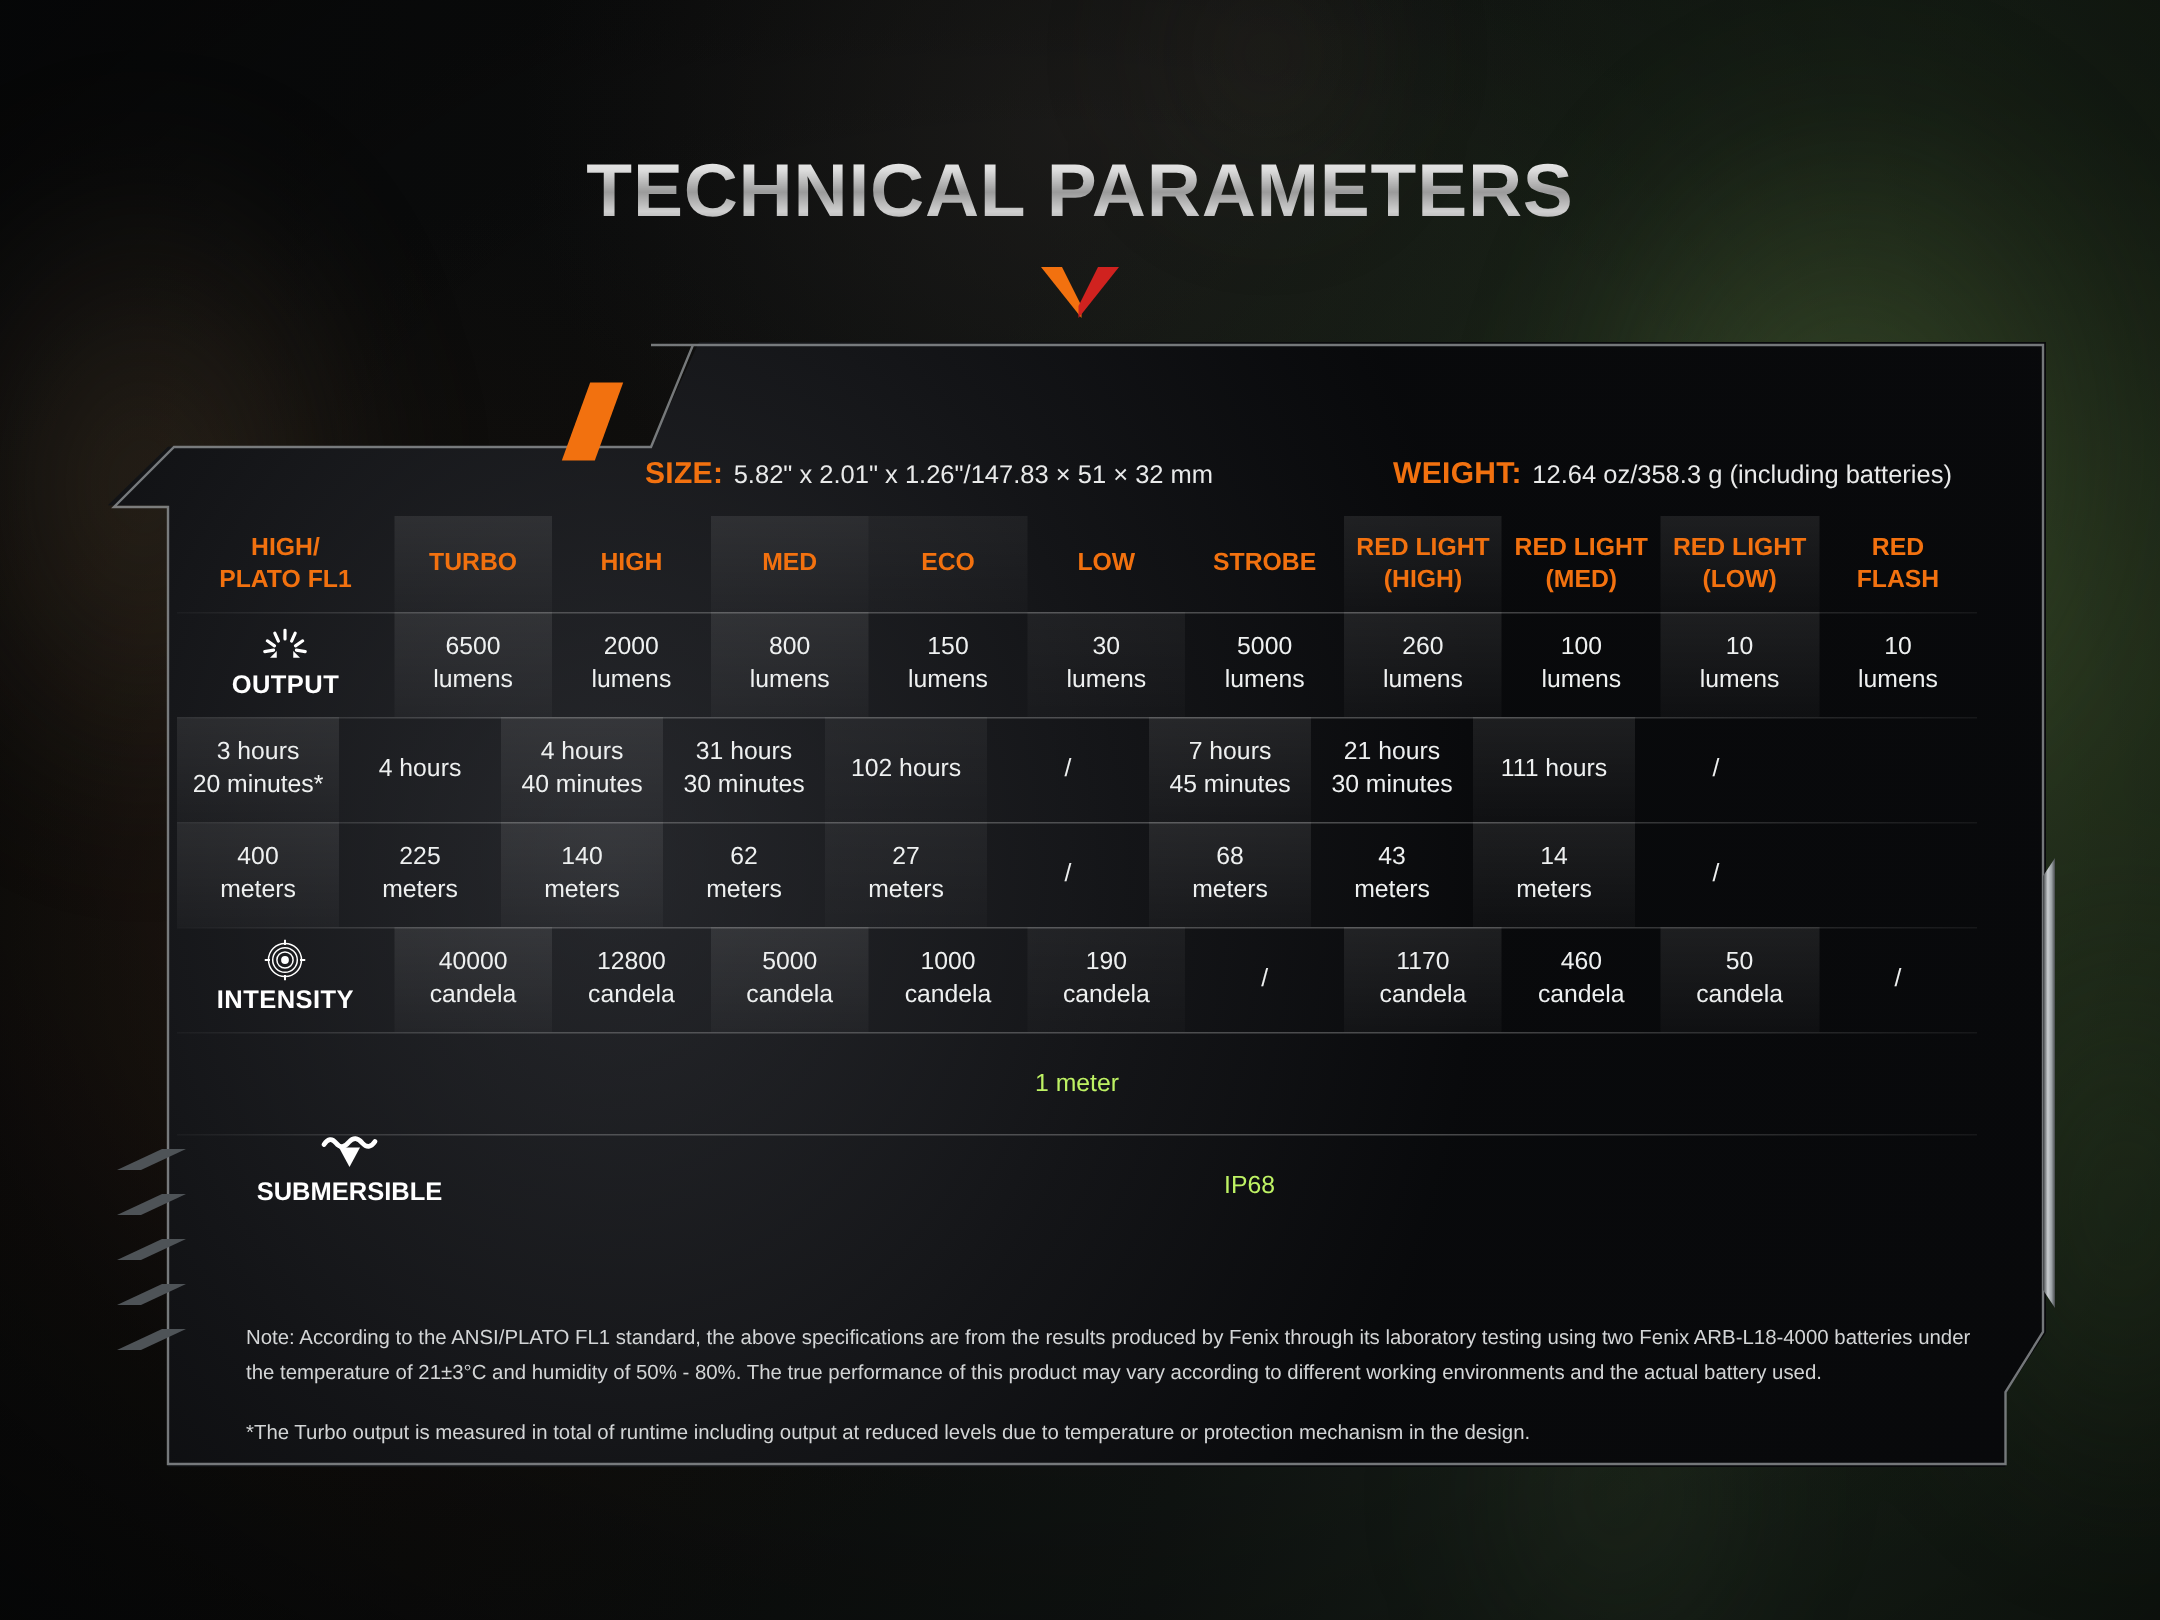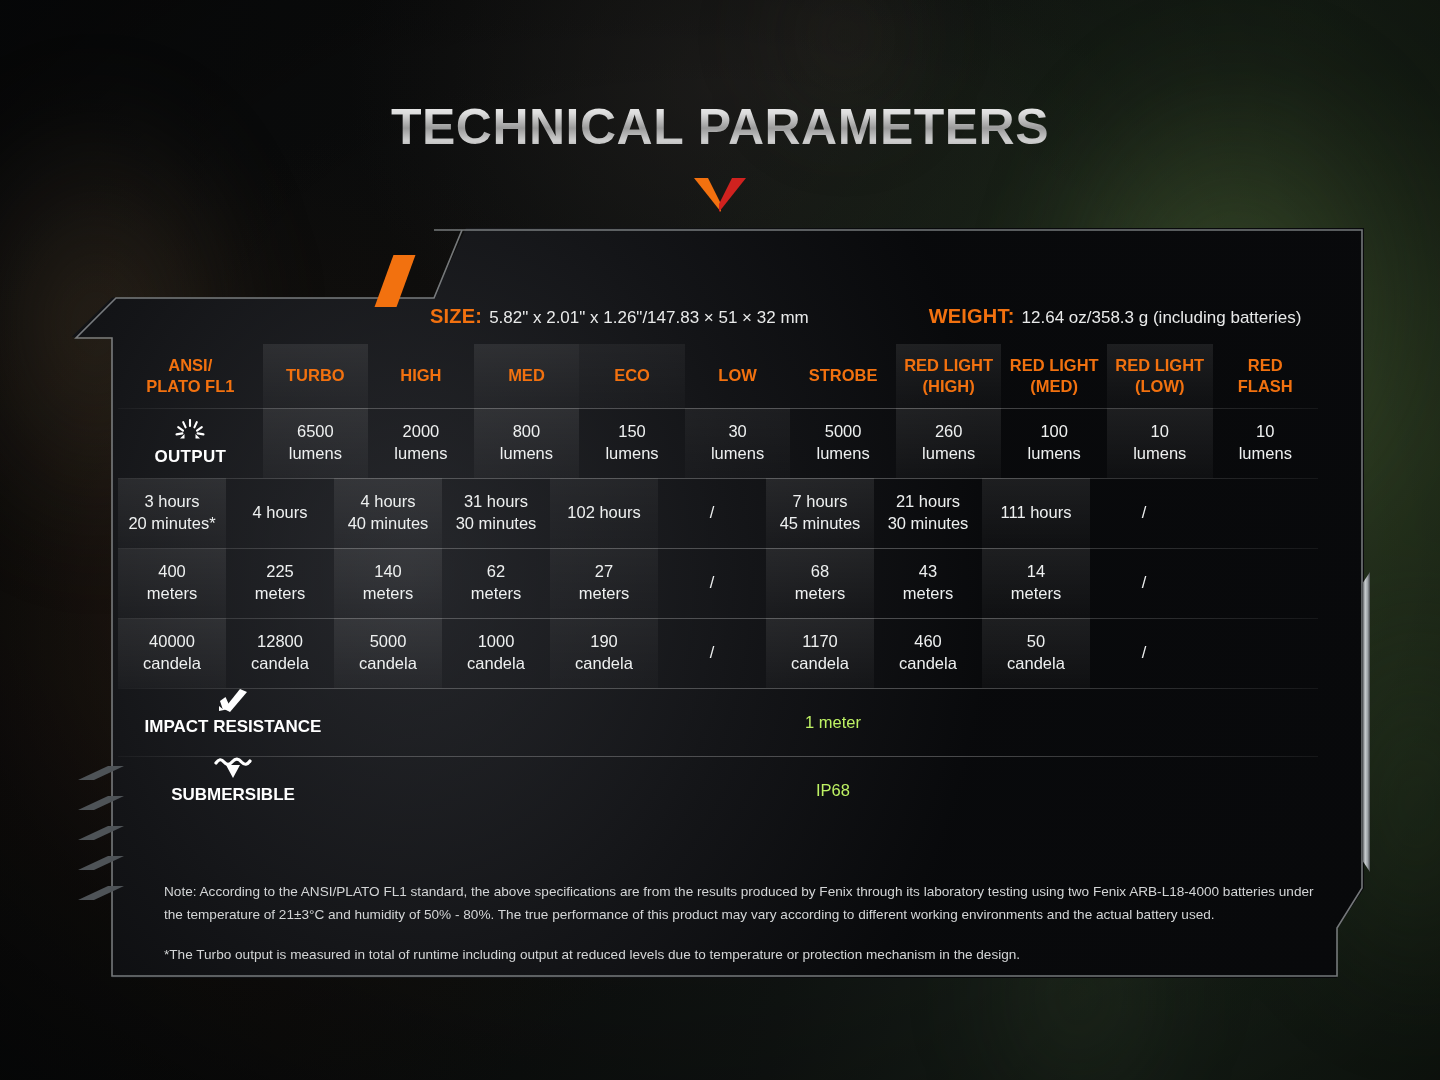--- a/index.html
+++ b/index.html
@@ -178,21 +178,21 @@
     <div id="weight-block">
       <span class="sw-key">WEIGHT:</span>
       <span class="sw-val">12.64 oz/358.3 g (including batteries)</span>
     </div>
   </div>
 
   <div id="table">
 
     <div class="trow hdr">
       <div class="cell c-lab">
-        <span>ANSI/</span>
+        <span>HIGH/</span>
         <span>PLATO FL1</span>
       </div>
       <div class="cell c-d shade">
         <span>TURBO</span>
         </div>
       <div class="cell c-d">
         <span>HIGH</span>
         </div>
       <div class="cell c-d shade">
         <span>MED</span>
@@ -358,20 +358,39 @@
       <div class="cell c-rl shade">
           <span>14</span>
           <span>meters</span>
         </div>
       <div class="cell c-rl">
           <span>/</span>
         </div>
     </div>
 
     <div class="trow drow">
+      <div class="cell c-lab lab-cell">
+        <span class="lab-icon">
+          <svg width="28" height="28" viewBox="0 0 28 28">
+            <g fill="none" stroke="#fff">
+              <circle cx="14" cy="14" r="11" stroke-width="1"></circle>
+              <circle cx="14" cy="14" r="8.2" stroke-width="1"></circle>
+              <circle cx="14" cy="14" r="5.4" stroke-width="1"></circle>
+            </g>
+            <circle cx="14" cy="14" r="2.6" fill="#fff"></circle>
+            <g stroke="#fff" stroke-width="1.3">
+              <line x1="14" y1="0.5" x2="14" y2="4"></line>
+                <line x1="14" y1="24" x2="14" y2="27.5"></line>
+              <line x1="0.5" y1="14" x2="4" y2="14"></line>
+                <line x1="24" y1="14" x2="27.5" y2="14"></line>
+            </g>
+          </svg>
+        </span>
+        <span class="lab-txt">INTENSITY</span>
+      </div>
       <div class="cell c-d shade">
           <span>40000</span>
           <span>candela</span>
         </div>
       <div class="cell c-d">
           <span>12800</span>
           <span>candela</span>
         </div>
       <div class="cell c-d shade">
           <span>5000</span>
@@ -399,30 +418,20 @@
       <div class="cell c-rl shade">
           <span>50</span>
           <span>candela</span>
         </div>
       <div class="cell c-rl">
           <span>/</span>
         </div>
     </div>
 
     <div class="trow wide-row">
-      <div class="wide-label-box">
-        <span class="lab-icon">
-          <svg width="32" height="26" viewBox="0 0 32 26">
-            <path d="M23 1 L30 4 L13 24 L7 21 Z" fill="#fff"></path>
-            <path d="M3 13 L8.5 9 L14 21 L6 22 Z" fill="#fff"></path>
-            <polygon points="2,18 7,22 2,23" fill="#fff"></polygon>
-          </svg>
-        </span>
-        <span class="lab-txt">IMPACT RESISTANCE</span>
-      </div>
       <div class="wide-val">1 meter</div>
     </div>
 
     <div class="trow wide-row">
       <div class="wide-label-box">
         <span class="lab-icon">
           <svg width="40" height="26" viewBox="0 0 40 26">
             <path d="M3 7 Q7 1 11 6 Q15 11 19.5 5.5 Q24 0.5 28.5 6 Q33 11 37 5" fill="none" stroke="#fff" stroke-width="3.2" stroke-linecap="round"></path>
             <polygon points="13,9 27,9 20,22" fill="#fff"></polygon>
           </svg>

